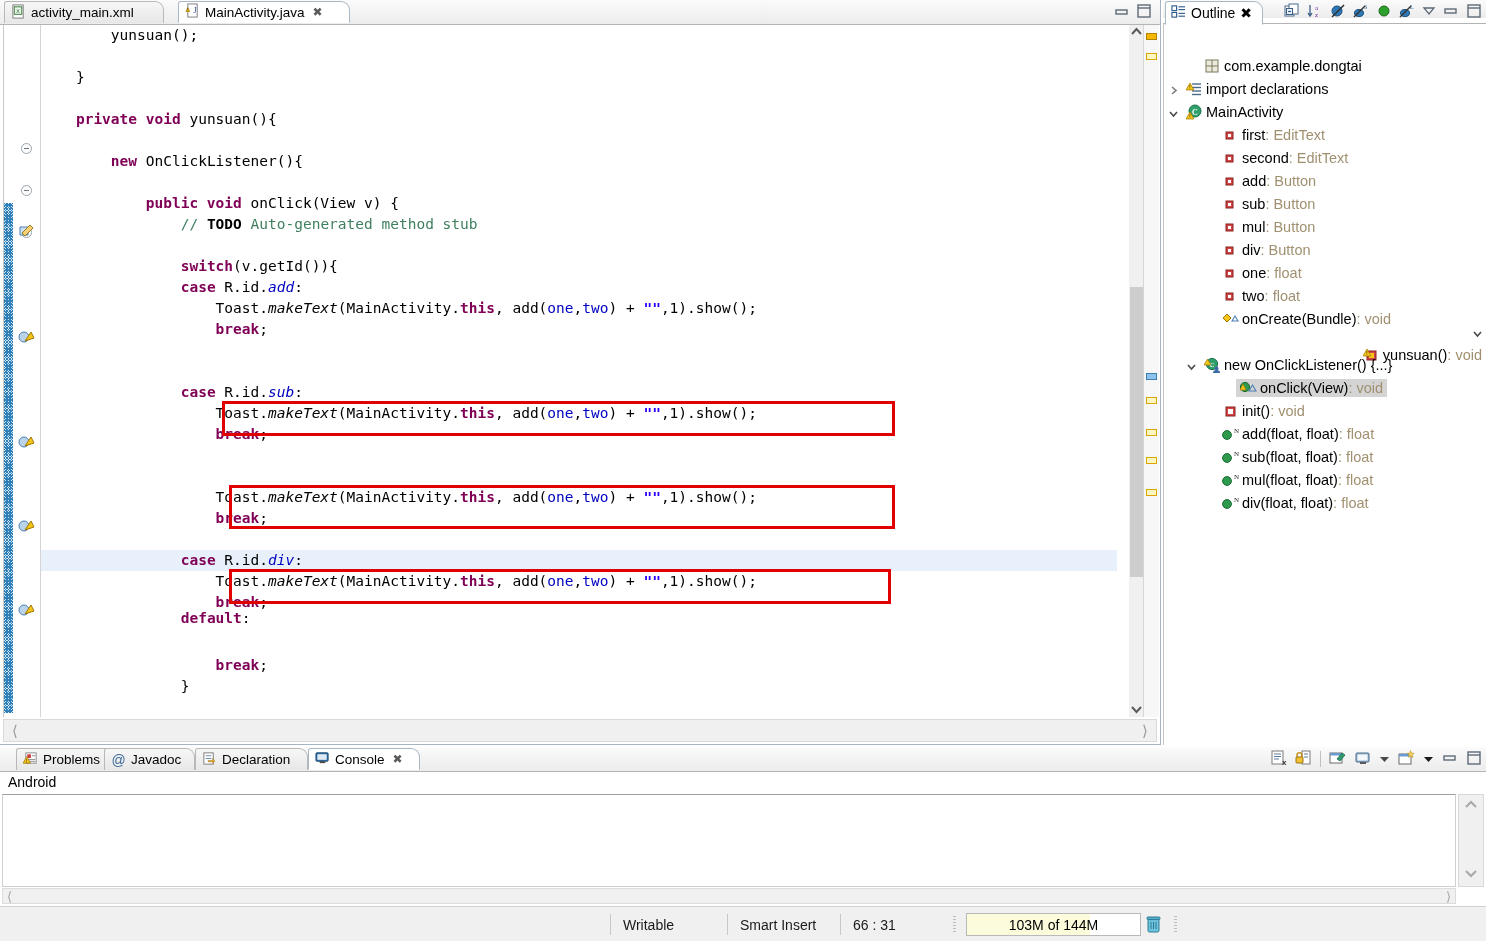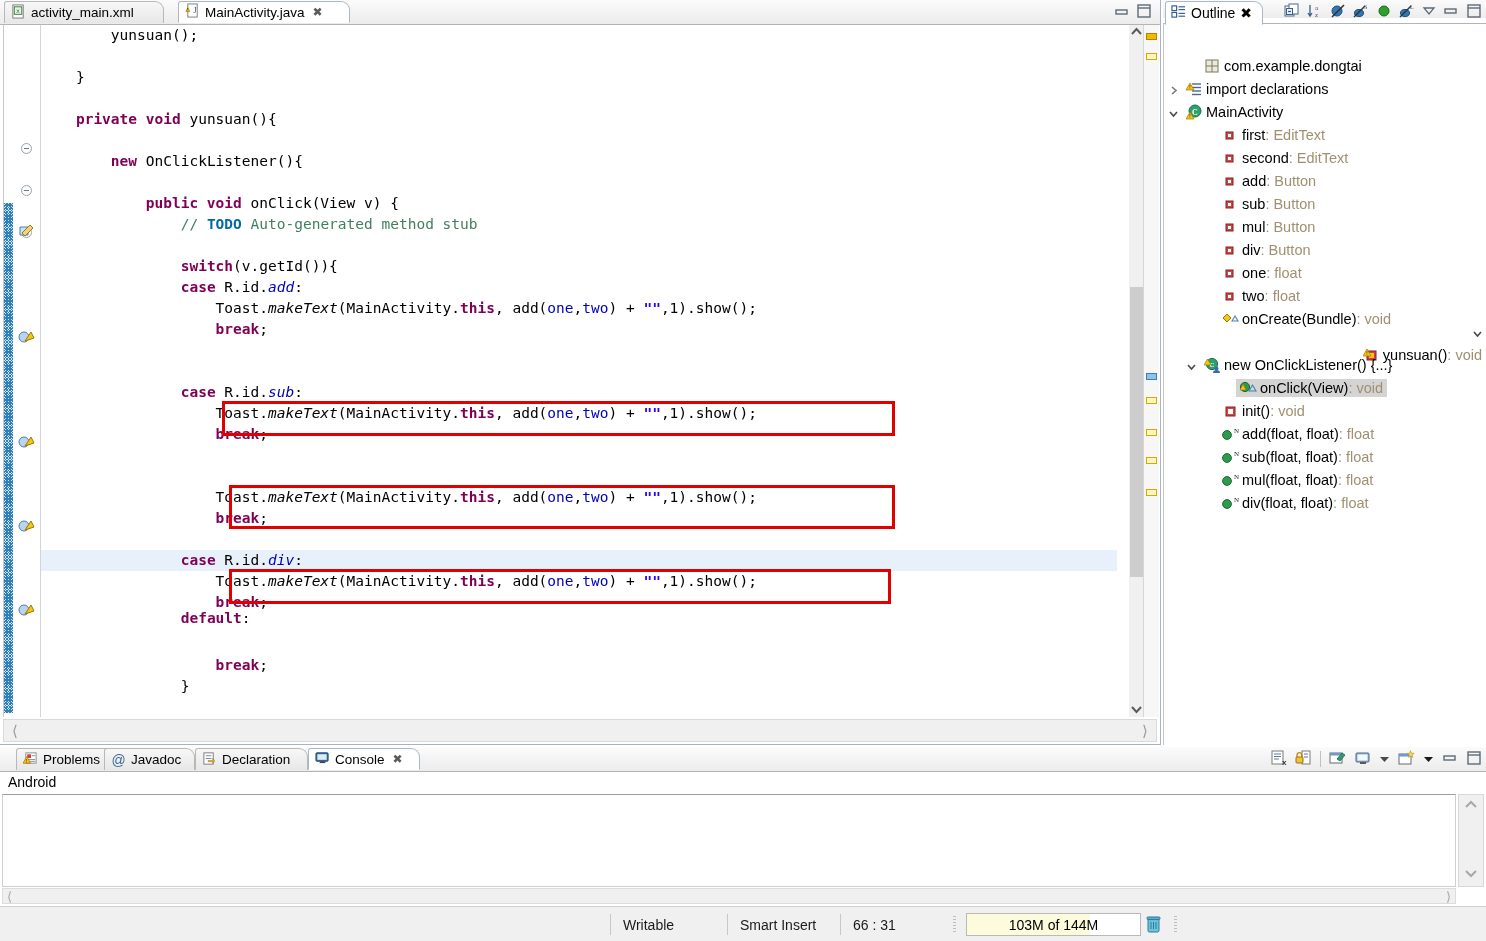--- a/index.html
+++ b/index.html
@@ -68,21 +68,21 @@
     overflow:hidden;background:#fff;
   }
   .cline{
     position:absolute;left:0;right:0;height:21px;line-height:21px;
     font-family:"DejaVu Sans Mono","Liberation Mono",monospace;
     font-size:14.5px;white-space:pre;color:#000;
   }
   .cline.hl{background:#e8f1fb;}
   .kw{color:#7f0055;font-weight:bold;}
   .cm{color:#3f7f5f;}
-  .todo{color:#0369a1;font-weight:bold;}
+  .todo{color:#000000;font-weight:bold;}
   .fld{color:#0000c0;}
   .sfld{color:#0000c0;font-style:italic;}
   .str{color:#2a00ff;font-weight:bold;}
   .mth{font-style:italic;text-align:right;}
 
   .redbox{position:absolute;border:3px solid #e00000;box-sizing:border-box;z-index:5;
           pointer-events:none;background:rgba(255,255,255,0.0);}
 
   
   .vscroll{position:absolute;right:16px;top:0;width:15px;bottom:27px;background:#f0f0f0;}

